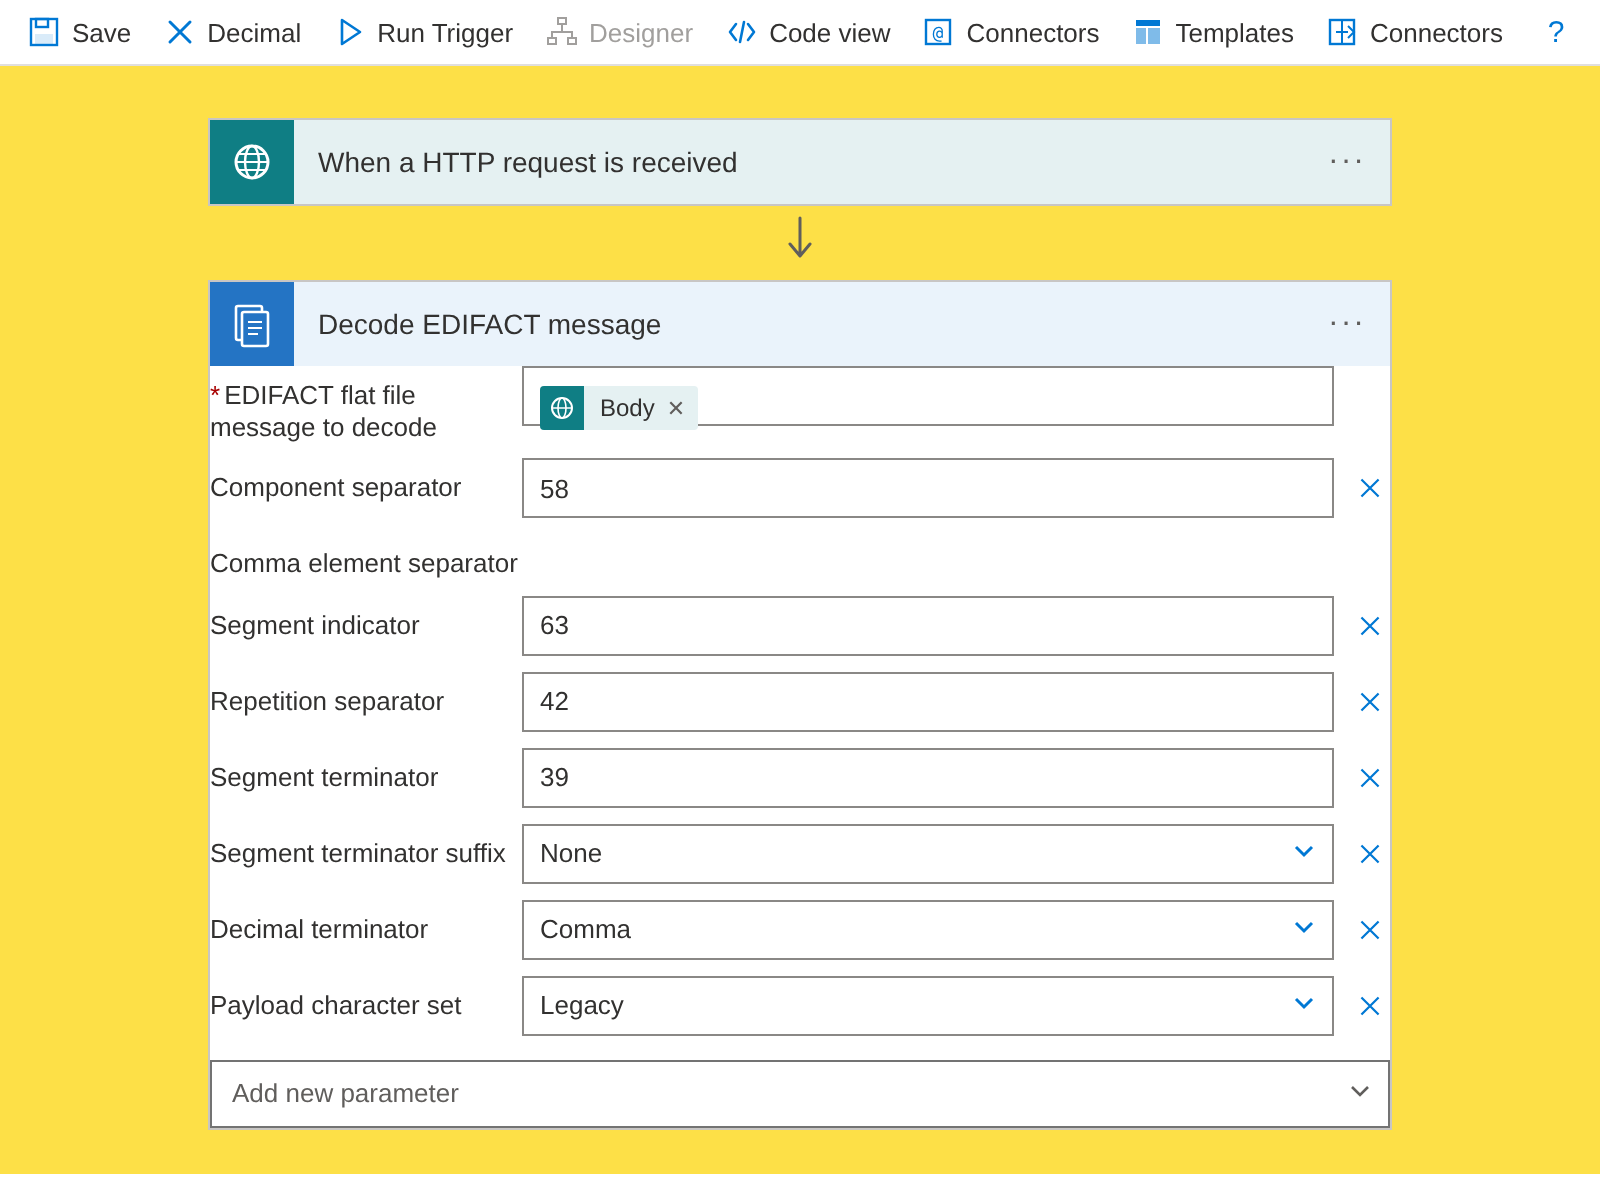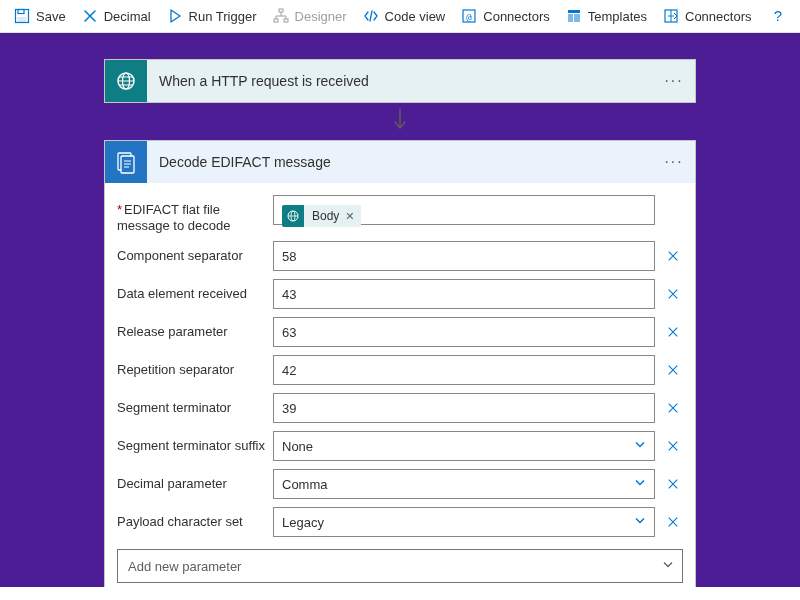--- a/index.html
+++ b/index.html
@@ -44,21 +44,21 @@
     }
     .toolbar-item .toolbar-icon svg {
       display: block;
     }
     .help-icon {
       margin-left: auto;
       color: #0078d4;
     }
 
     .canvas {
-      background: #4c1d95;
+      background: #fde047;
       padding: 26px 104px 16px 104px;
       height: calc(600px - 46px);
       overflow-y: auto;
     }
     .canvas::-webkit-scrollbar {
       width: 8px;
     }
     .canvas::-webkit-scrollbar-thumb {
       background: #c8c6c4;
       border-radius: 4px;
@@ -112,21 +112,20 @@
     }
 
     .action-card .card-header {
       background: #eaf3fb;
     }
     .action-card .card-icon {
       background: #2474c4;
     }
 
     .card-body {
-      padding: 12px;
     }
 
     .field-row {
       display: flex;
       align-items: flex-start;
       margin-bottom: 8px;
     }
     .field-label {
       width: 156px;
       padding-top: 7px;
@@ -379,35 +378,25 @@
             </div>
           <div class="remove-x">
               <svg width="14" height="14" viewBox="0 0 14 14">
                 <path d="M2 2 L12 12 M12 2 L2 12" stroke="#0078d4" stroke-width="1.3"></path>
               </svg>
             </div>
         </div>
       </div>
 
       <div class="field-row">
-        <div class="field-label">Data element received</div>
-        <div class="field-input-wrap">
-          <div class="field-input">
-              <span>43</span>
-            </div>
-          <div class="remove-x">
-              <svg width="14" height="14" viewBox="0 0 14 14">
-                <path d="M2 2 L12 12 M12 2 L2 12" stroke="#0078d4" stroke-width="1.3"></path>
-              </svg>
-            </div>
-        </div>
-      </div>
-
-      <div class="field-row">
-        <div class="field-label">Release parameter</div>
+        <div class="field-label">Comma element separator</div>
+      </div>
+
+      <div class="field-row">
+        <div class="field-label">Segment indicator</div>
         <div class="field-input-wrap">
           <div class="field-input">
               <span>63</span>
             </div>
           <div class="remove-x">
               <svg width="14" height="14" viewBox="0 0 14 14">
                 <path d="M2 2 L12 12 M12 2 L2 12" stroke="#0078d4" stroke-width="1.3"></path>
               </svg>
             </div>
         </div>
@@ -452,21 +441,21 @@
           </div>
           <div class="remove-x">
               <svg width="14" height="14" viewBox="0 0 14 14">
                 <path d="M2 2 L12 12 M12 2 L2 12" stroke="#0078d4" stroke-width="1.3"></path>
               </svg>
             </div>
         </div>
       </div>
 
       <div class="field-row">
-        <div class="field-label">Decimal parameter</div>
+        <div class="field-label">Decimal terminator</div>
         <div class="field-input-wrap">
           <div class="field-input select">
             <span>Comma</span>
             <span class="chevron-select"><svg width="12" height="12" viewBox="0 0 12 12">
                   <path d="M2 4 L6 8 L10 4" fill="none" stroke="#0078d4" stroke-width="1.5"></path>
                 </svg></span>
           </div>
           <div class="remove-x">
               <svg width="14" height="14" viewBox="0 0 14 14">
                 <path d="M2 2 L12 12 M12 2 L2 12" stroke="#0078d4" stroke-width="1.3"></path>

